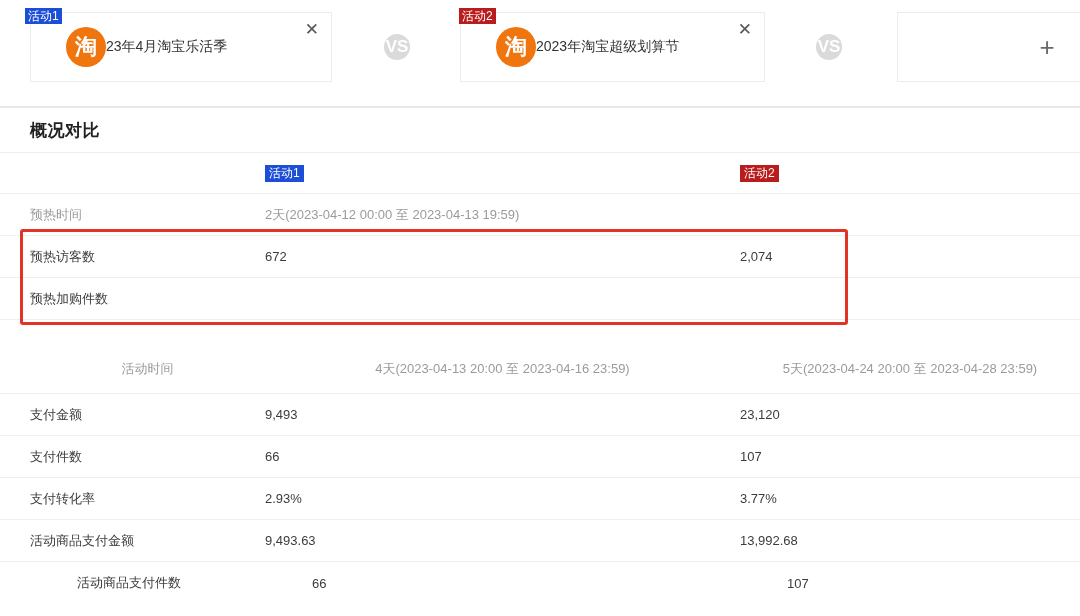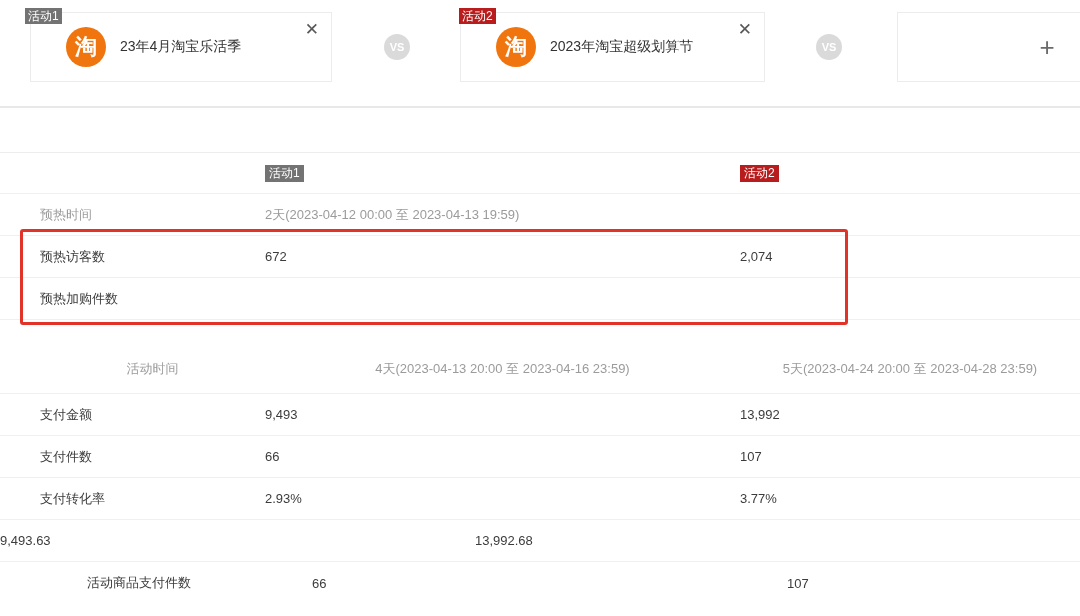--- a/index.html
+++ b/index.html
@@ -10,48 +10,48 @@
   
   .compare-bar { position: absolute; left: 0; top: 0; width: 1080px; height: 107px; background: #fff; }
   .activity-card { position: absolute; top: 12px; height: 70px; background: #fff;
     border: 1px solid #ececec; display: flex; align-items: center; }
   .card-1 { left: 30px; width: 302px; }
   .card-2 { left: 460px; width: 305px; }
   .card-add { left: 897px; width: 300px; justify-content: center; cursor: pointer; }
   .tao-logo { width: 40px; height: 40px; border-radius: 50%; background: #f0750f;
     color: #fff; font-weight: bold; font-size: 22px; line-height: 40px; text-align: center;
     margin-left: 35px; flex: 0 0 auto; }
-  .card-title { margin-left: 14px; font-size: 14px; color: #333; white-space: nowrap; }
+  .card-title { font-size: 14px; color: #333; white-space: nowrap; }
   .card-close { position: absolute; top: 6px; right: 12px; font-size: 17px; color: #595959;
     cursor: pointer; line-height: 22px; }
   .slot-badge { position: absolute; top: 8px; z-index: 3; font-size: 12px; line-height: 16px;
     color: #fff; padding: 0 3px; }
   .badge-1-pos { left: 25px; }
   .badge-2-pos { left: 459px; }
-  .badge-blue { background: #737373; }
+  .badge-blue { background: #1d4ed8; }
   .badge-yellow { background: #b91c1c; }
   .vs-circle { position: absolute; top: 34px; width: 26px; height: 26px; border-radius: 50%;
-    background: #dadada; color: #ffffff; font-size: 11px; font-weight: bold;
+    background: #dadada; color: #ffffff; font-size: 17px; font-weight: bold;
     display: flex; align-items: center; justify-content: center; }
   .vs-1 { left: 384px; }
   .vs-2 { left: 816px; }
   .plus-glyph { font-size: 26px; color: #6b6b6b; font-weight: 300; }
   .bar-divider { position: absolute; left: 0; top: 106px; width: 1080px; height: 2px; background: #e8e8e8; }
 
   
   .overview { position: absolute; left: 0; top: 108px; width: 1080px; }
   .overview-title { margin: 11px 0 0 30px; font-size: 17px; font-weight: bold; color: #222;
     letter-spacing: 0.5px; }
   .cmp-table { position: absolute; left: 0; top: 44px; width: 1080px; border-top: 1px solid #ededed; }
   .t-row { display: flex; align-items: center; height: 42px; border-bottom: 1px solid #f0f0f0; }
   .t-row.header-row { height: 41px; }
   .t-row.tall { height: 50px; text-align: center; }
   .t-row.no-line { border-bottom: none; margin-left: 47px; }
   .t-spacer { height: 24px; }
-  .c-label { width: 265px; padding-left: 40px; font-size: 13px; color: #3c3c3c; flex: 0 0 auto; }
+  .c-label { width: 265px; padding-left: 30px; font-size: 13px; color: #3c3c3c; flex: 0 0 auto; }
   .c-v1 { width: 475px; font-size: 13px; color: #3c3c3c; flex: 0 0 auto; }
   .c-v2 { flex: 1; font-size: 13px; color: #3c3c3c; }
   .t-row.muted .c-label, .t-row.muted .c-v1, .t-row.muted .c-v2 { color: #9b9b9b; }
   .col-badge { display: inline-block; font-size: 12px; line-height: 17px; color: #fff; padding: 0 4px; }
 
   
   .red-annotation { position: absolute; left: 20px; top: 229px; width: 828px; height: 96px;
     border: 3px solid #e23329; border-radius: 3px; z-index: 5; pointer-events: none; }
 </style>
 </head>
@@ -80,20 +80,21 @@
     <div class="vs-circle vs-2">VS</div>
 
     <div class="activity-card card-add">
       <span class="plus-glyph">+</span>
     </div>
 
     <div class="bar-divider"></div>
   </div>
 
   <div class="overview">
+    <div class="overview-title">概况对比</div>
 
     <div class="cmp-table">
 
       <div class="t-row header-row">
         <div class="c-label"></div>
         <div class="c-v1">
           <span class="col-badge badge-blue">活动1</span>
         </div>
         <div class="c-v2">
           <span class="col-badge badge-yellow">活动2</span>
@@ -119,36 +120,37 @@
 
       <div class="t-row muted tall">
         <div class="c-label">活动时间</div>
         <div class="c-v1">4天(2023-04-13 20:00 至 2023-04-16 23:59)</div>
         <div class="c-v2">5天(2023-04-24 20:00 至 2023-04-28 23:59)</div>
       </div>
 
       <div class="t-row">
         <div class="c-label">支付金额</div>
         <div class="c-v1">9,493</div>
-        <div class="c-v2">13,992</div>
+        <div class="c-v2">23,120</div>
       </div>
 
       <div class="t-row">
         <div class="c-label">支付件数</div>
         <div class="c-v1">66</div>
         <div class="c-v2">107</div>
       </div>
 
       <div class="t-row">
         <div class="c-label">支付转化率</div>
         <div class="c-v1">2.93%</div>
         <div class="c-v2">3.77%</div>
       </div>
 
       <div class="t-row">
+        <div class="c-label">活动商品支付金额</div>
         <div class="c-v1">9,493.63</div>
         <div class="c-v2">13,992.68</div>
       </div>
 
       <div class="t-row no-line">
         <div class="c-label">活动商品支付件数</div>
         <div class="c-v1">66</div>
         <div class="c-v2">107</div>
       </div>
 

